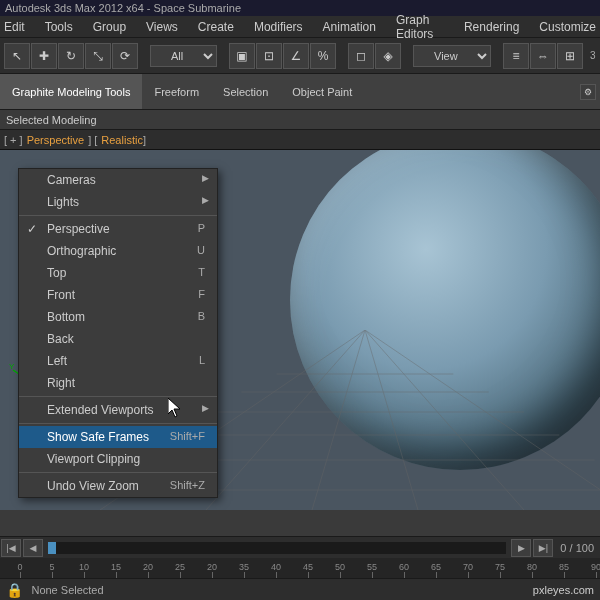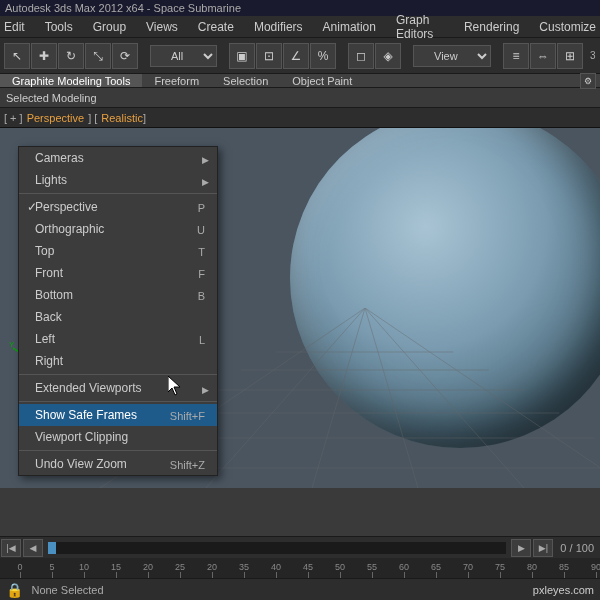--- a/index.html
+++ b/index.html
@@ -78,21 +78,21 @@
       height: 22px;
     }
     .toolbar-icon-group {
       display: flex;
       gap: 1px;
     }
 
     
     #tabs-row {
       background: #404040;
-      height: 14px;
+      height: 36px;
       display: flex;
       align-items: center;
       border-bottom: 1px solid #1a1a1a;
     }
     .tab {
       padding: 3px 12px;
       font-size: 11px;
       color: #ccc;
       cursor: pointer;
       height: 100%;
@@ -180,22 +180,22 @@
       left: 18px;
       top: 18px;
       background: #3c3c3c;
       border: 1px solid #222;
       min-width: 200px;
       z-index: 100;
       box-shadow: 3px 3px 8px rgba(0,0,0,0.5);
     }
     .dd-item {
       display: flex;
-      align-items: flex-end;
-      padding: 4px 12px 4px 16px;
+      align-items: flex-start;
+      padding: 4px 12px 4px 28px;
       font-size: 12px;
       color: #ccc;
       cursor: pointer;
       position: relative;
     }
     .dd-item.highlighted { background: #1e5a8a; color: #fff; }
     .dd-item .shortcut {
       margin-left: auto;
       color: #aaa;
       font-size: 11px;

